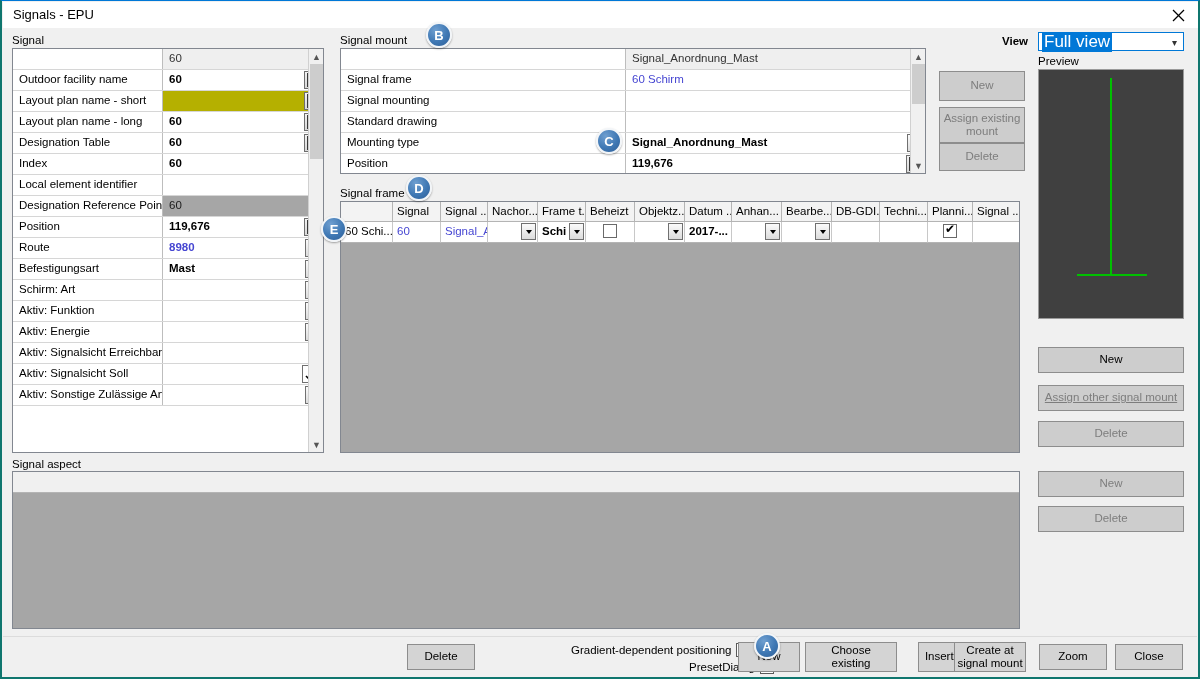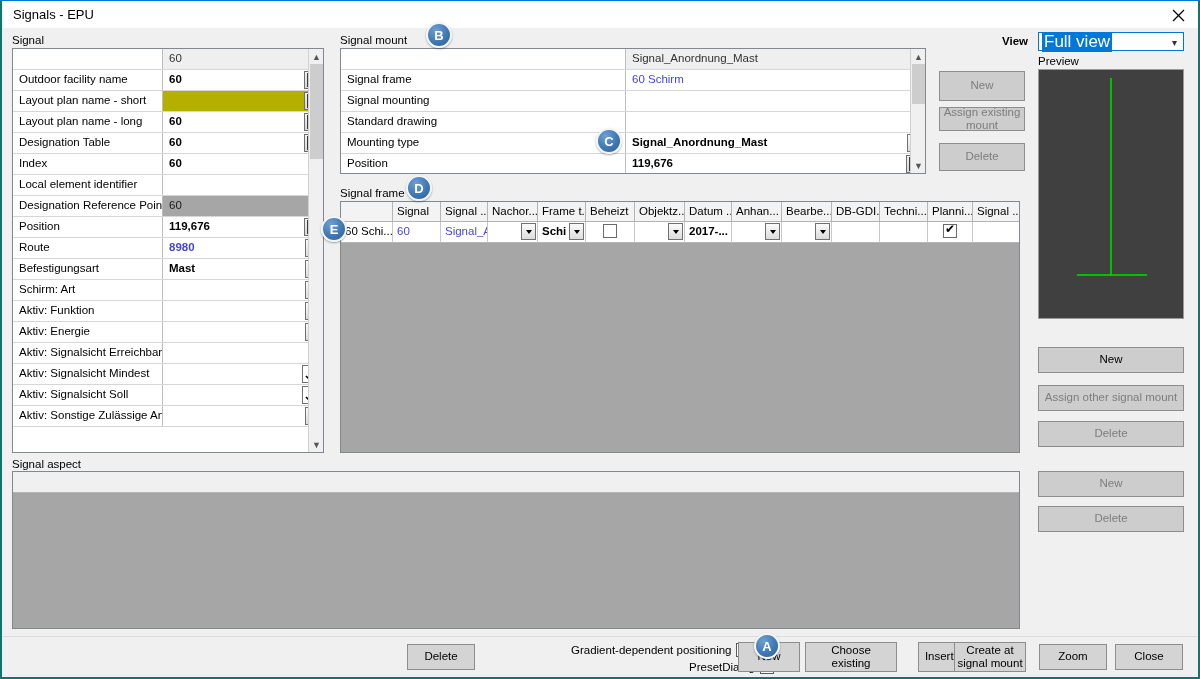--- a/index.html
+++ b/index.html
@@ -380,30 +380,20 @@
         <div class="gcell-label" style="width:150px;min-width:150px">Aktiv: Energie</div>
         <div class="gcell-val plain">
           <span class="ddbtn"></span>
         </div>
       </div>
       <div class="grow" style="height:21px">
         <div class="gcell-label" style="width:150px;min-width:150px">Aktiv: Signalsicht Erreichbar</div>
         <div class="gcell-val plain"></div>
       </div>
       <div class="grow" style="height:21px">
-        <div class="gcell-label" style="width:150px;min-width:150px">Aktiv: Signalsicht Mindest</div>
-        <div class="gcell-val plain">
-          <span class="penbtn">
-            <svg width="14" height="13" viewBox="0 0 14 13">
-              <path d="M1 8 L5 12 L13 1" stroke="#000" stroke-width="1.6" fill="none"></path>
-            </svg>
-          </span>
-        </div>
-      </div>
-      <div class="grow" style="height:21px">
         <div class="gcell-label" style="width:150px;min-width:150px">Aktiv: Signalsicht Soll</div>
         <div class="gcell-val plain">
           <span class="penbtn">
             <svg width="14" height="13" viewBox="0 0 14 13">
               <path d="M1 8 L5 12 L13 1" stroke="#000" stroke-width="1.6" fill="none"></path>
             </svg>
           </span>
         </div>
       </div>
       <div class="grow" style="height:21px">
@@ -460,21 +450,21 @@
           </span></div>
       </div>
       <div class="vscroll">
         <div class="arrow up">▲</div>
         <div class="thumb" style="top:15px;height:40px"></div>
         <div class="arrow dn">▼</div>
       </div>
     </div>
   <div id="mount-buttons">
       <div class="btn disabled" style="left:937px;top:70px;width:86px;height:30px;white-space:pre-line">New</div>
-      <div class="btn disabled" style="left:937px;top:106px;width:86px;height:24px;white-space:pre-line">Assign existing
+      <div class="btn disabled" style="left:937px;top:106px;width:86px;height:36px;white-space:pre-line">Assign existing
 mount</div>
       <div class="btn disabled" style="left:937px;top:142px;width:86px;height:28px;white-space:pre-line">Delete</div>
     </div>
 
   <div class="grp-label" style="left:338px; top:186px;">Signal frame</div>
   <div class="sf-wrap" style="left:338px; top:200px; width:680px; height:252px;">
     <div class="sf-head" id="sf-head">
         <div style="width:52px;min-width:52px"></div>
         <div style="width:48px;min-width:48px">Signal</div>
         <div style="width:47px;min-width:47px">Signal ...</div>
@@ -524,21 +514,21 @@
   </div>
   <div class="grp-label" style="left:1036px; top:54px;">Preview</div>
   <div class="preview-box" style="left:1036px; top:68px; width:146px; height:250px;">
     <svg width="144" height="248" viewBox="0 0 144 248">
       <line x1="72" y1="8" x2="72" y2="205" stroke="#00c000" stroke-width="2"></line>
       <line x1="38" y1="205" x2="108" y2="205" stroke="#00c000" stroke-width="2"></line>
     </svg>
   </div>
   <div id="right-buttons">
       <div class="btn " style="left:1036px;top:346px;width:146px;height:26px;">New</div>
-      <div class="btn disabled" style="left:1036px;top:384px;width:146px;height:26px;">Assign other signal mount</div>
+      <div class="btn disabled" style="left:1036px;top:384px;width:146px;height:26px;text-decoration:underline;">Assign other signal mount</div>
       <div class="btn disabled" style="left:1036px;top:420px;width:146px;height:26px;">Delete</div>
     </div>
 
   <div class="bottombar">
     <div class="btn light" style="left:404px; top:7px; width:68px; height:26px;">Delete</div>
 
     <div class="chk-row" style="left:568px; top:6px;">
       <span>Gradient-dependent positioning</span>
       <span class="bx" id="chk-gradient"></span>
     </div>

